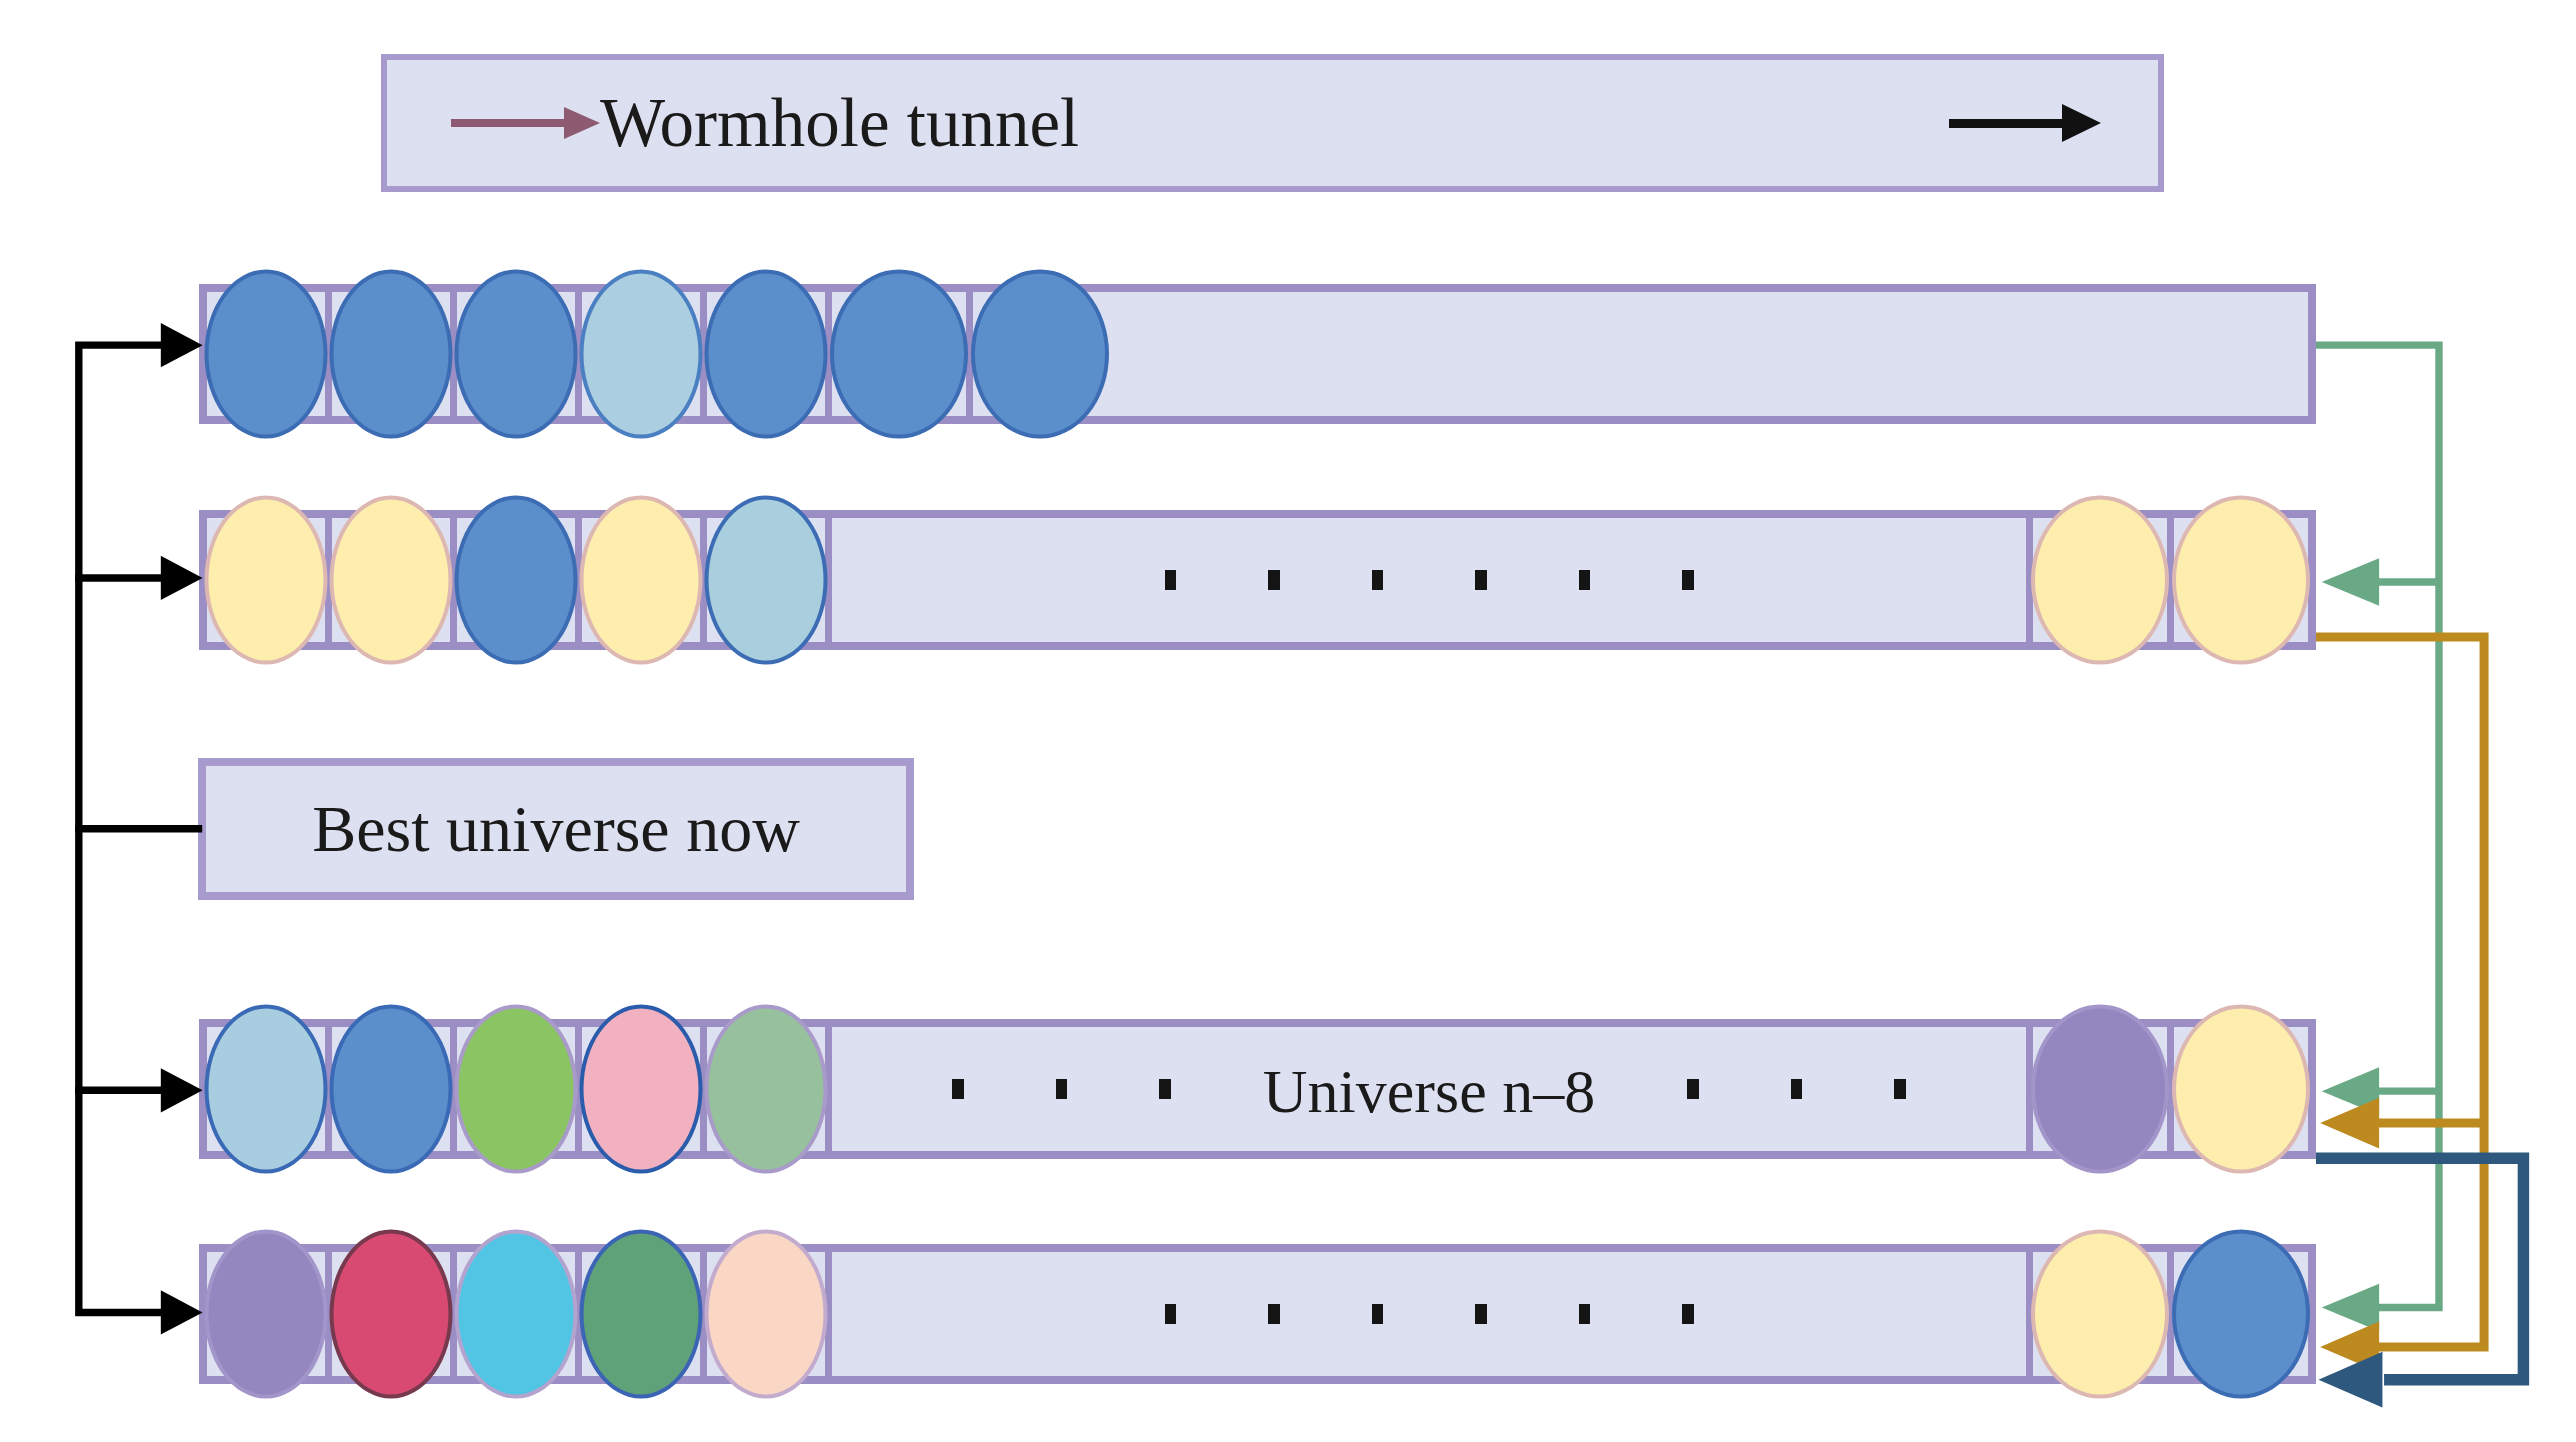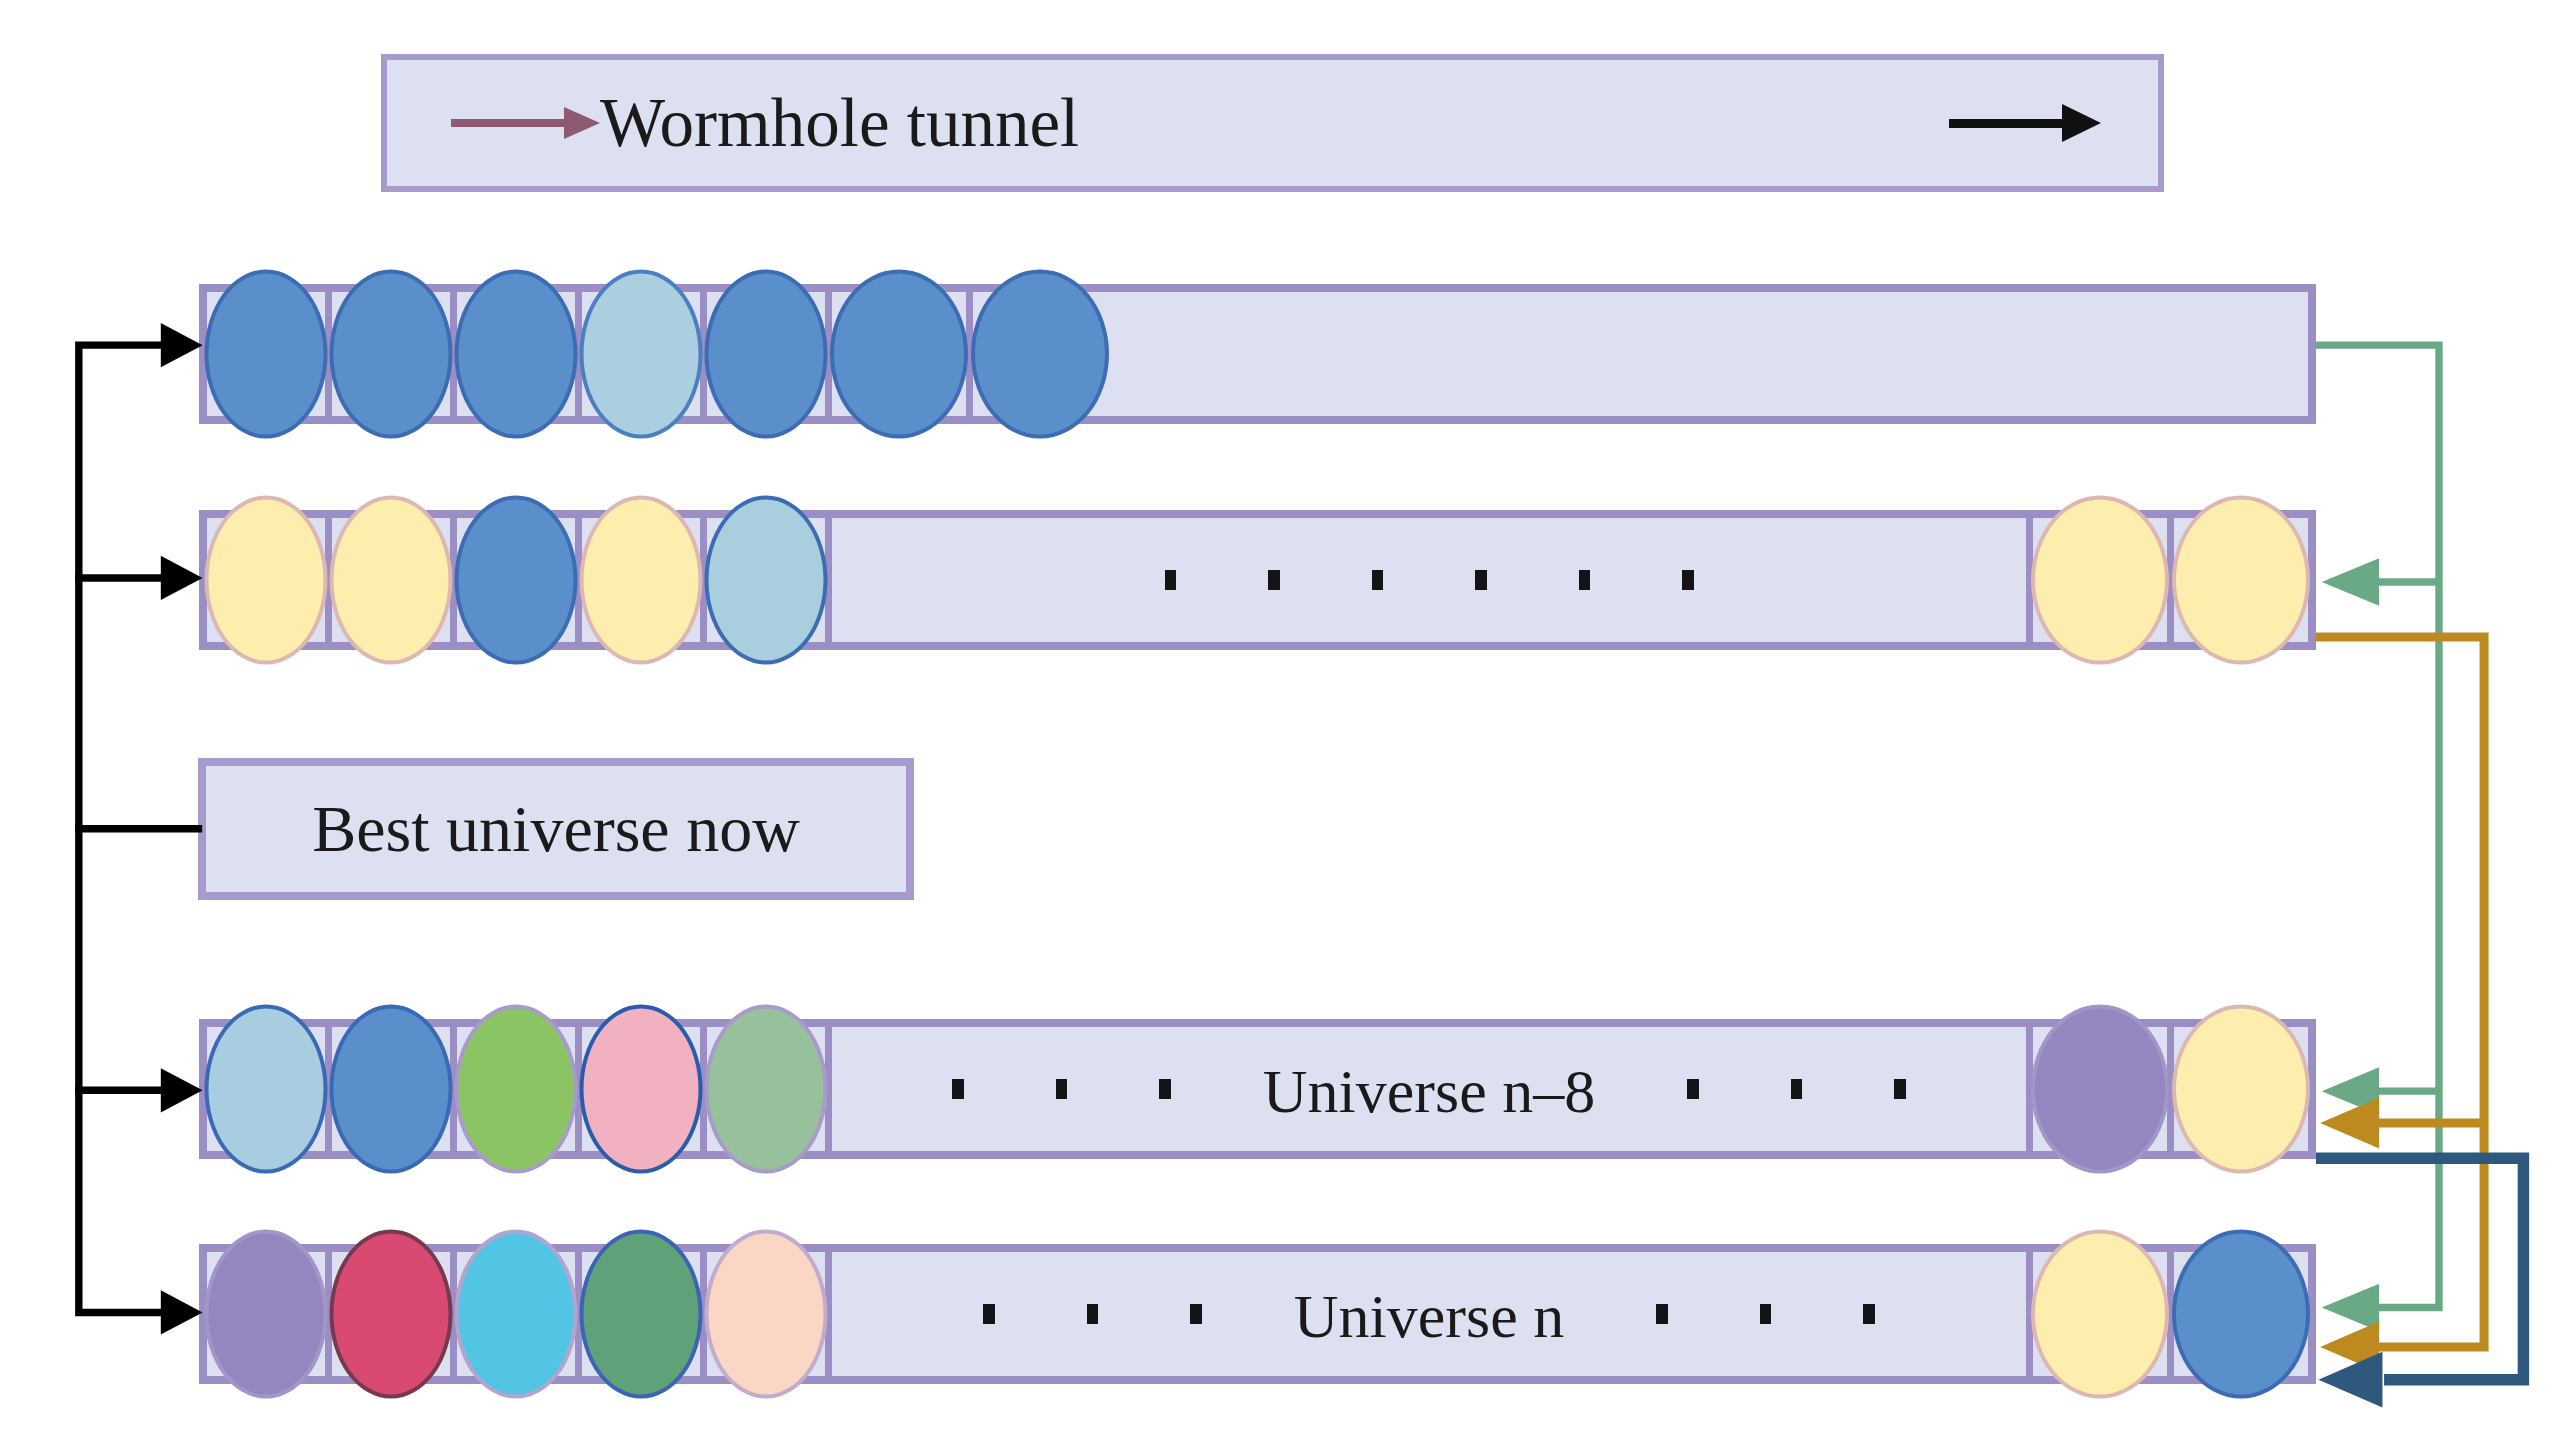--- a/index.html
+++ b/index.html
@@ -171,21 +171,20 @@
     <div class="cell">
         <span class="planet" style="background-color: rgb(95, 161, 120); border-color: rgb(60, 100, 181);"></span>
       </div>
     <div class="cell">
         <span class="planet" style="background-color: rgb(249, 215, 196); border-color: rgb(195, 171, 206);"></span>
       </div>
     <div class="mid">
       <span class="dot"></span>
         <span class="dot"></span>
         <span class="dot"></span>
-      <span class="row-label">Universe n</span>
       <span class="dot"></span>
         <span class="dot"></span>
         <span class="dot"></span>
     </div>
     <div class="cell right">
         <span class="planet" style="background-color: rgb(253, 238, 173); border-color: rgb(221, 184, 178);"></span>
       </div>
     <div class="cell right last">
         <span class="planet" style="background-color: rgb(91, 143, 203); border-color: rgb(60, 108, 180);"></span>
       </div>

